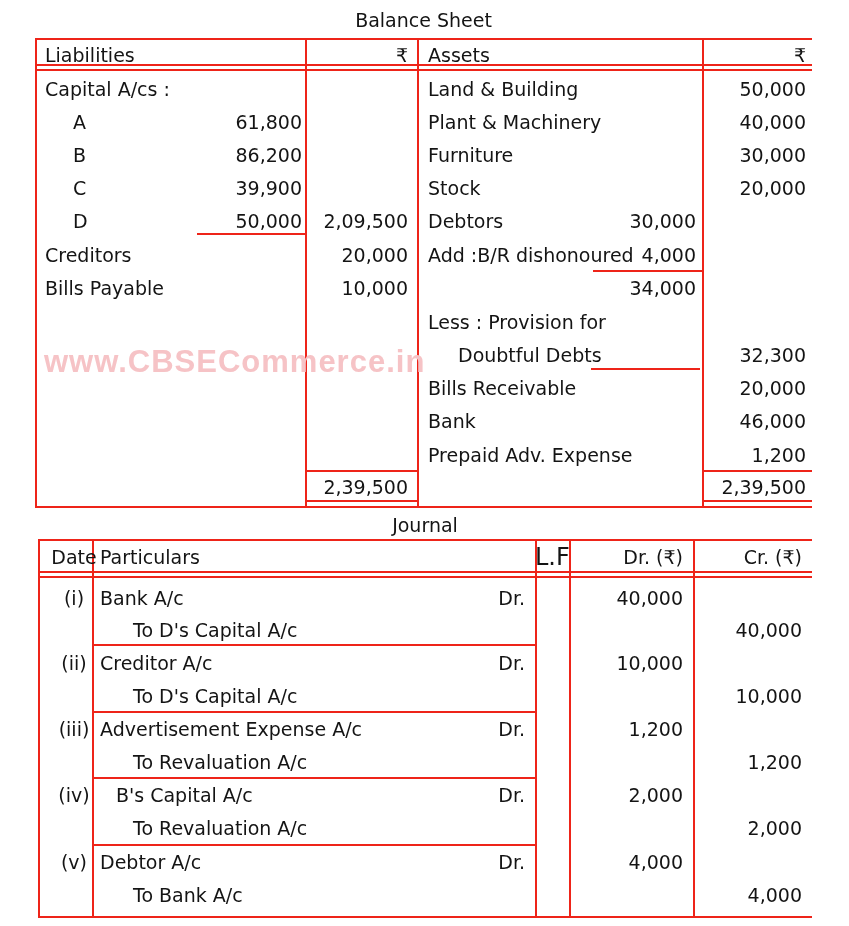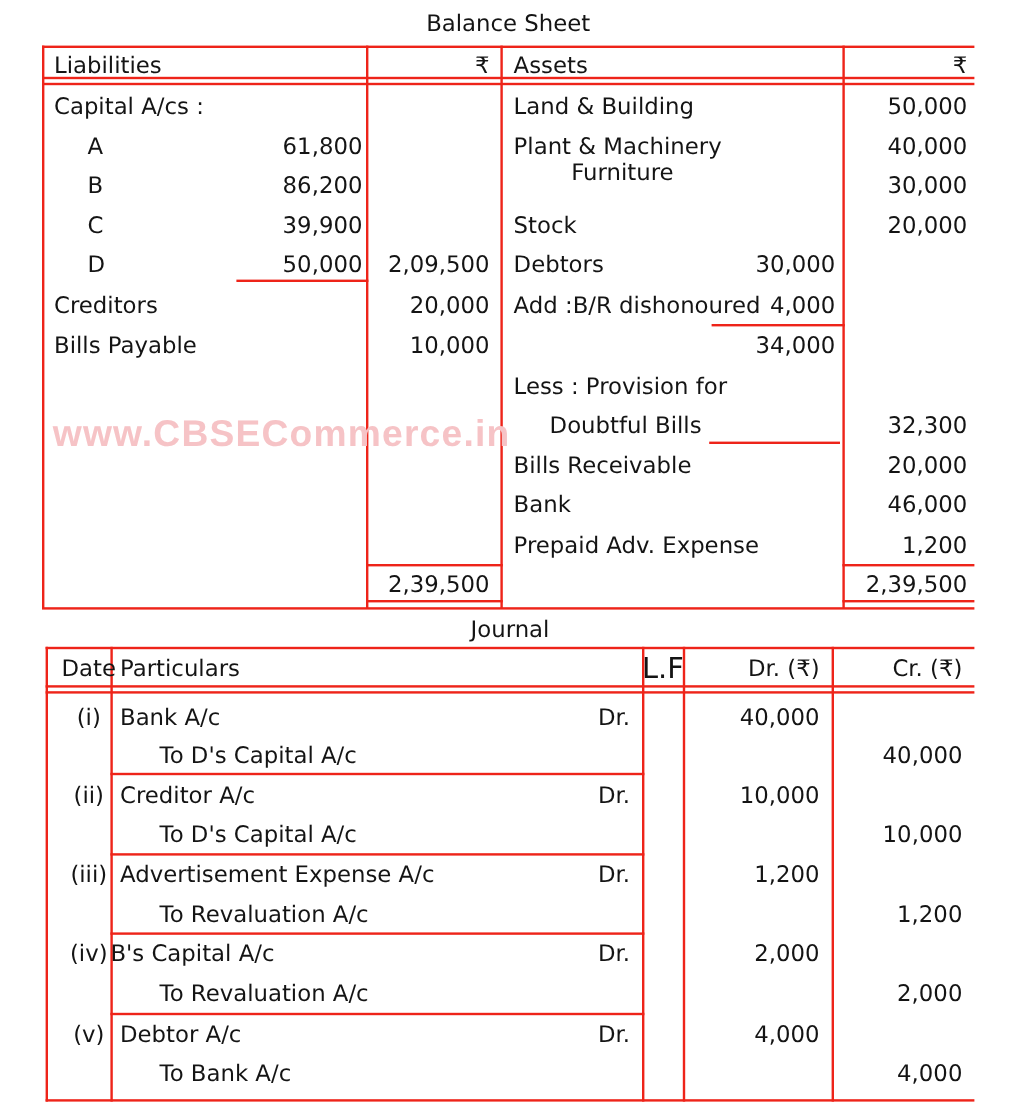--- a/index.html
+++ b/index.html
@@ -66,32 +66,32 @@
   <div class="t r col-liab-amt" style="top:243px;">20,000</div>
   <div class="t" style="left:45px;top:276px;">Bills Payable</div>
   <div class="t r col-liab-amt" style="top:276px;">10,000</div>
 
   <div class="t r col-liab-amt" style="top:475px;">2,39,500</div>
 
   <div class="t" style="left:428px;top:77px;">Land &amp; Building</div>
   <div class="t r col-asset-amt" style="top:77px;">50,000</div>
   <div class="t" style="left:428px;top:110px;">Plant &amp; Machinery</div>
   <div class="t r col-asset-amt" style="top:110px;">40,000</div>
-  <div class="t" style="left:428px;top:132px;margin-left:48px;">Furniture</div>
+  <div class="t" style="left:428px;top:143px;">Furniture</div>
   <div class="t r col-asset-amt" style="top:143px;">30,000</div>
   <div class="t" style="left:428px;top:176px;">Stock</div>
   <div class="t r col-asset-amt" style="top:176px;">20,000</div>
 
   <div class="t" style="left:428px;top:209px;">Debtors</div>
   <div class="t r col-asset-inner" style="top:209px;">30,000</div>
   <div class="t" style="left:428px;top:243px;">Add :B/R dishonoured</div>
   <div class="t r col-asset-inner" style="top:243px;">4,000</div>
   <div class="t r col-asset-inner" style="top:276px;">34,000</div>
   <div class="t" style="left:428px;top:310px;">Less : Provision for</div>
-  <div class="t" style="left:458px;top:343px;">Doubtful Bills</div>
+  <div class="t" style="left:458px;top:343px;">Doubtful Debts</div>
   <div class="t r col-asset-amt" style="top:343px;">32,300</div>
 
   <div class="t" style="left:428px;top:376px;">Bills Receivable</div>
   <div class="t r col-asset-amt" style="top:376px;">20,000</div>
   <div class="t" style="left:428px;top:409px;">Bank</div>
   <div class="t r col-asset-amt" style="top:409px;">46,000</div>
   <div class="t" style="left:428px;top:443px;">Prepaid Adv. Expense</div>
   <div class="t r col-asset-amt" style="top:443px;">1,200</div>
 
   <div class="t r col-asset-amt" style="top:475px;">2,39,500</div>
@@ -135,21 +135,21 @@
   <div class="t r col-cr" style="top:684px;">10,000</div>
 
   <div class="t c col-date" style="top:717px;">(iii)</div>
   <div class="t" style="left:100px;top:717px;">Advertisement Expense A/c</div>
   <div class="t r" style="left:100px;width:425px;top:717px;">Dr.</div>
   <div class="t r col-dr" style="top:717px;">1,200</div>
   <div class="t" style="left:133px;top:750px;">To Revaluation A/c</div>
   <div class="t r col-cr" style="top:750px;">1,200</div>
 
   <div class="t c col-date" style="top:783px;">(iv)</div>
-  <div class="t" style="left:92px;top:783px;text-align:center;">B's Capital A/c</div>
+  <div class="t" style="left:116px;top:783px;text-align:center;">B's Capital A/c</div>
   <div class="t r" style="left:100px;width:425px;top:783px;">Dr.</div>
   <div class="t r col-dr" style="top:783px;">2,000</div>
   <div class="t" style="left:133px;top:816px;">To Revaluation A/c</div>
   <div class="t r col-cr" style="top:816px;">2,000</div>
 
   <div class="t c col-date" style="top:850px;">(v)</div>
   <div class="t" style="left:100px;top:850px;">Debtor A/c</div>
   <div class="t r" style="left:100px;width:425px;top:850px;">Dr.</div>
   <div class="t r col-dr" style="top:850px;">4,000</div>
   <div class="t" style="left:133px;top:883px;">To Bank A/c</div>

